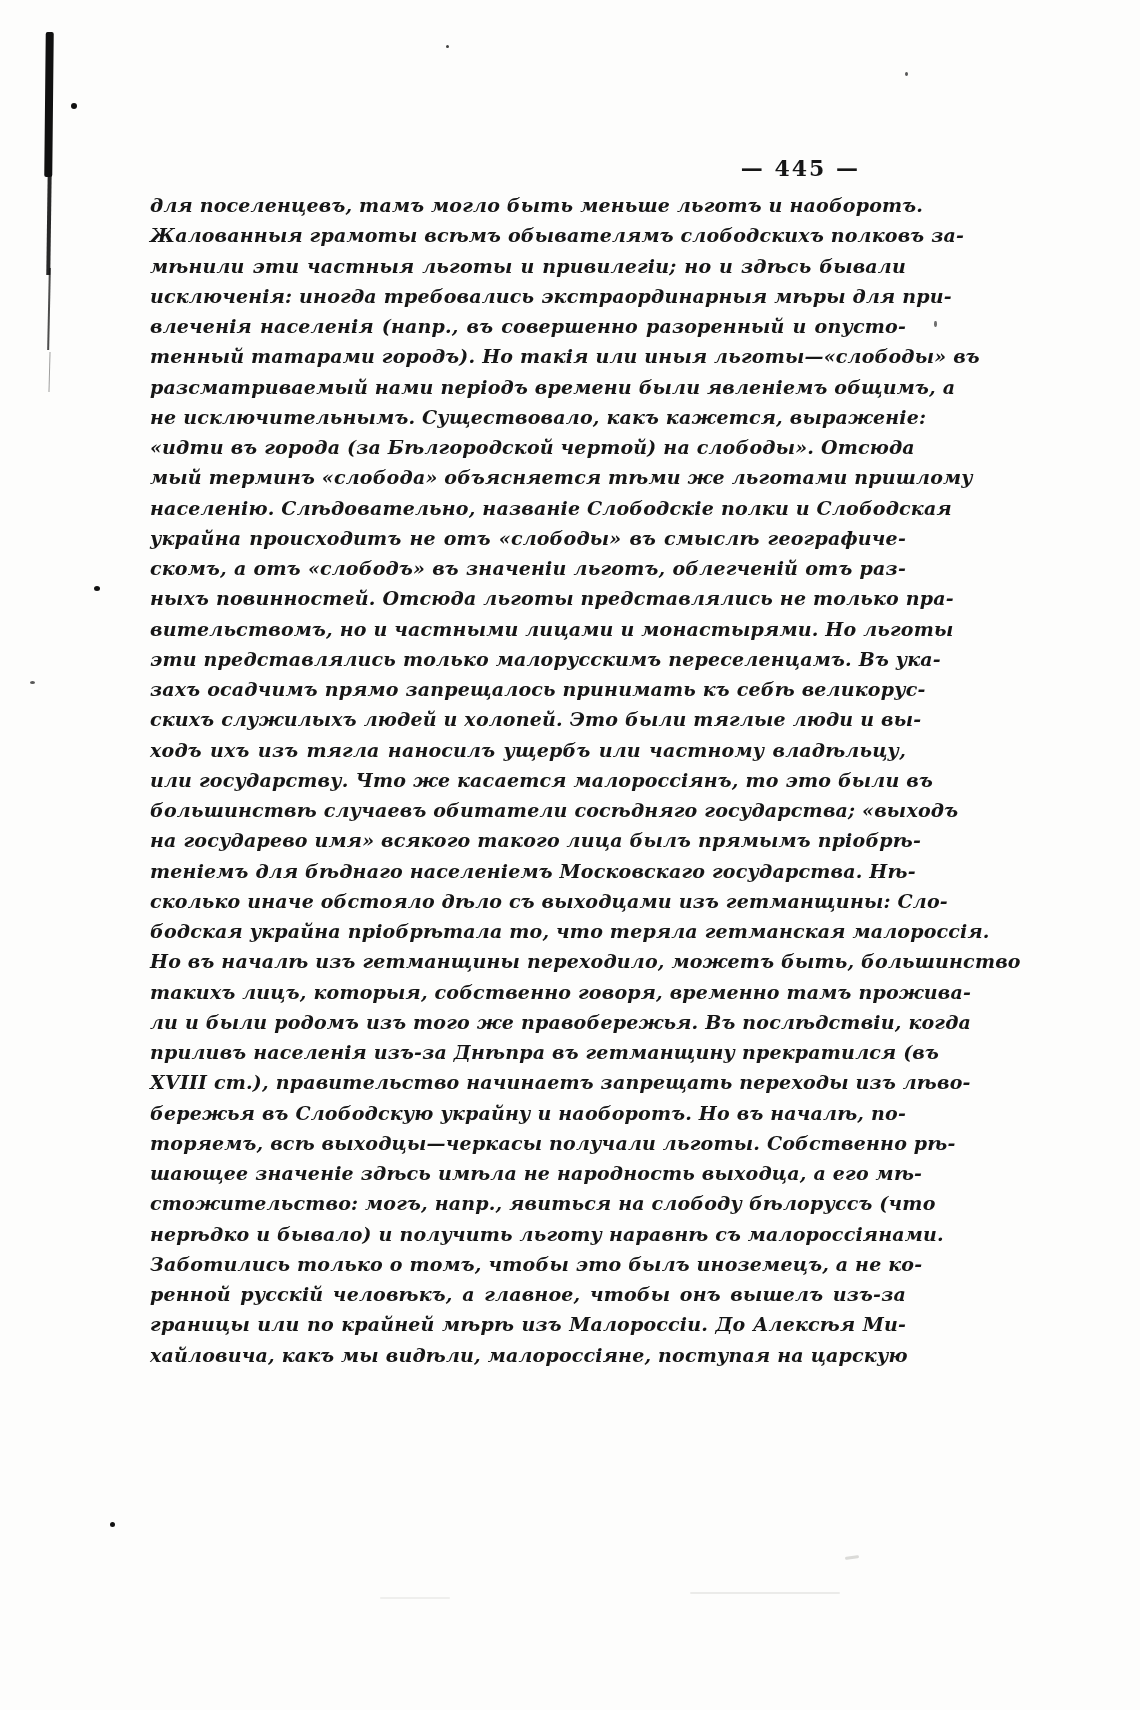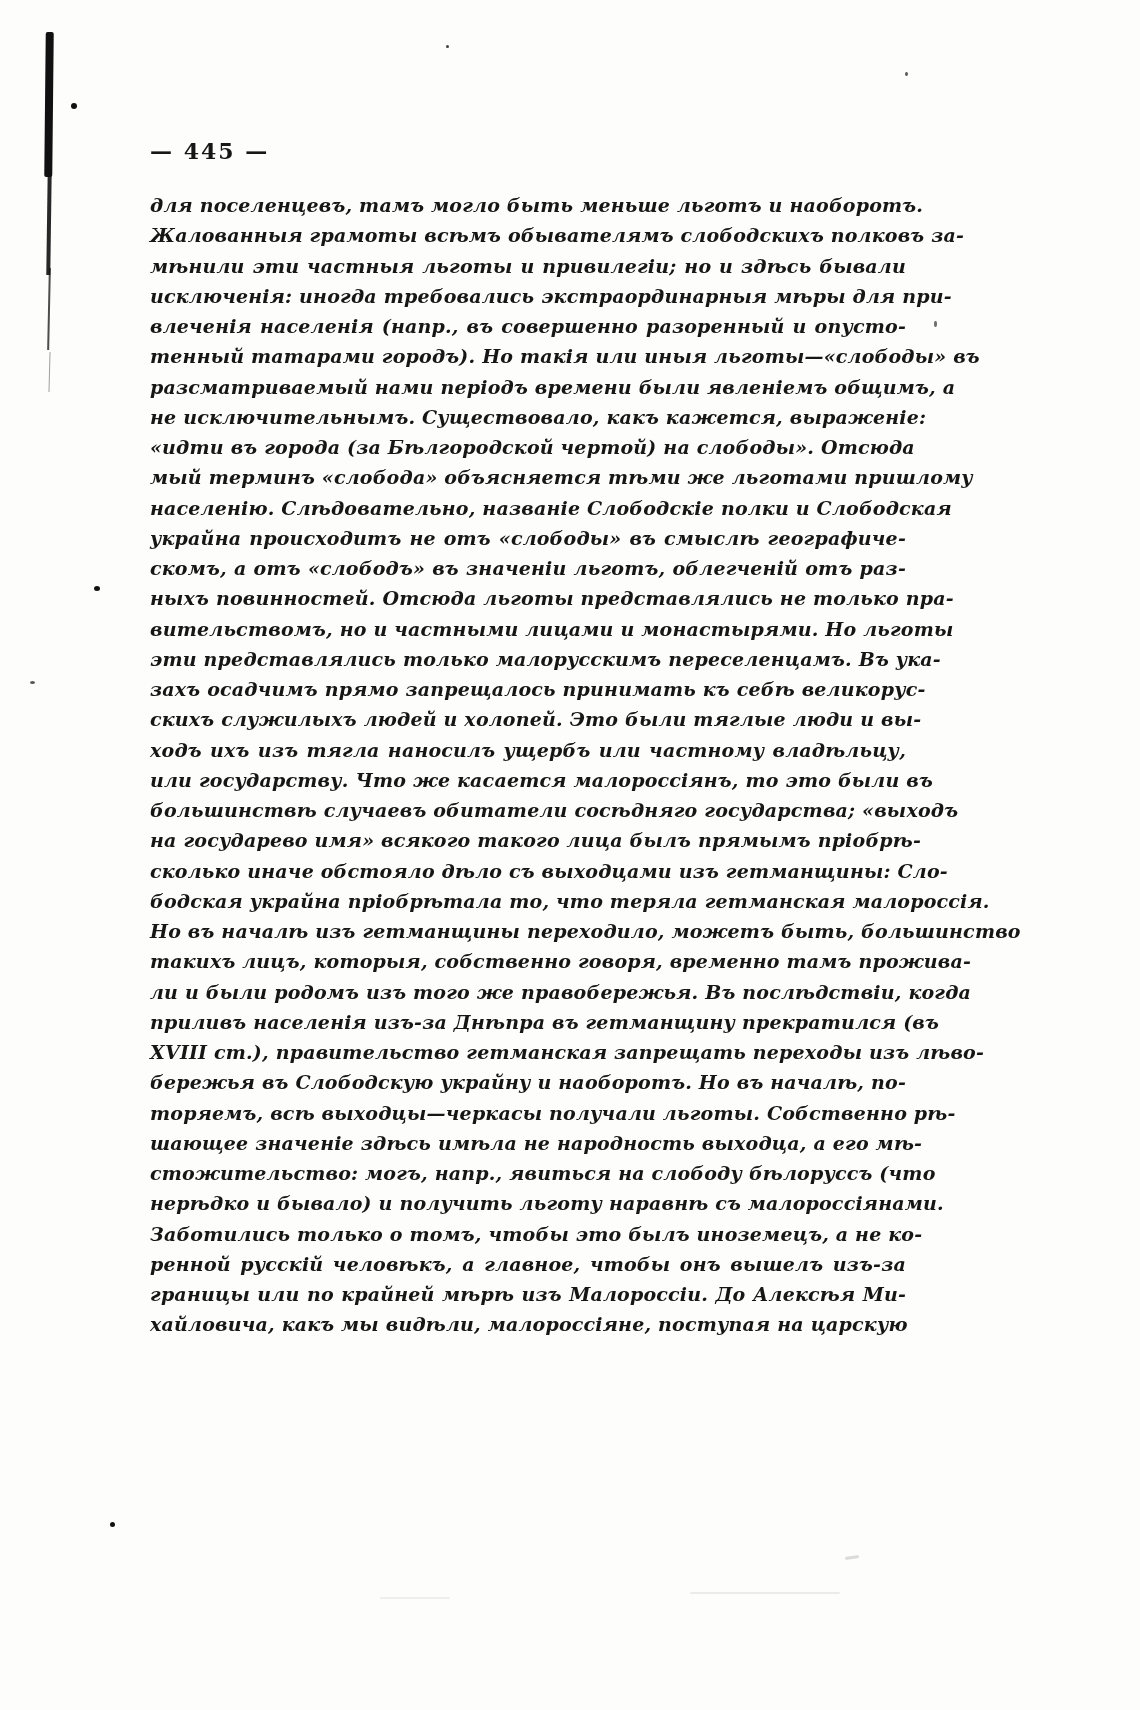--- a/index.html
+++ b/index.html
@@ -12,22 +12,22 @@
     background:var(--paper);
     position:relative;
     font-family:"DejaVu Serif", serif;
     overflow:hidden;
   }
   .page{
     position:absolute;inset:0;
   }
   .page-number{
     position:absolute;
-    left:150px;width:710px;top:138px;
-    text-align:left;
+    left:150px;width:710px;top:155px;
+    text-align:right;
     font-size:22px;
     font-weight:700;
     letter-spacing:2px;
     color:var(--ink);
   }
   .page-text{
     position:absolute;
     left:150px;top:190px;width:756px;
     color:var(--ink);
   }
@@ -86,27 +86,28 @@
       <div class="line">скомъ, а отъ «слободъ» въ значеніи льготъ, облегченій отъ раз-</div>
       <div class="line">ныхъ повинностей. Отсюда льготы представлялись не только пра-</div>
       <div class="line">вительствомъ, но и частными лицами и монастырями. Но льготы</div>
       <div class="line">эти представлялись только малорусскимъ переселенцамъ. Въ ука-</div>
       <div class="line">захъ осадчимъ прямо запрещалось принимать къ себѣ великорус-</div>
       <div class="line">скихъ служилыхъ людей и холопей. Это были тяглые люди и вы-</div>
       <div class="line">ходъ ихъ изъ тягла наносилъ ущербъ или частному владѣльцу,</div>
       <div class="line">или государству. Что же касается малороссіянъ, то это были въ</div>
       <div class="line">большинствѣ случаевъ обитатели сосѣдняго государства; «выходъ</div>
       <div class="line">на государево имя» всякого такого лица былъ прямымъ пріобрѣ-</div>
+      <div class="line">теніемъ для бѣднаго населеніемъ Московскаго государства. Нѣ-</div>
       <div class="line">сколько иначе обстояло дѣло съ выходцами изъ гетманщины: Сло-</div>
       <div class="line">бодская украйна пріобрѣтала то, что теряла гетманская малороссія.</div>
       <div class="line">Но въ началѣ изъ гетманщины переходило, можетъ быть, большинство</div>
       <div class="line">такихъ лицъ, которыя, собственно говоря, временно тамъ прожива-</div>
       <div class="line">ли и были родомъ изъ того же правобережья. Въ послѣдствіи, когда</div>
       <div class="line">приливъ населенія изъ-за Днѣпра въ гетманщину прекратился (въ</div>
-      <div class="line">XVIII ст.), правительство гетманская запрещать переходы изъ лѣво-</div>
+      <div class="line">XVIII ст.), правительство начинаетъ запрещать переходы изъ лѣво-</div>
       <div class="line">бережья въ Слободскую украйну и наоборотъ. Но въ началѣ, по-</div>
       <div class="line">торяемъ, всѣ выходцы—черкасы получали льготы. Собственно рѣ-</div>
       <div class="line">шающее значеніе здѣсь имѣла не народность выходца, а его мѣ-</div>
       <div class="line">стожительство: могъ, напр., явиться на слободу бѣлоруссъ (что</div>
       <div class="line">нерѣдко и бывало) и получить льготу наравнѣ съ малороссіянами.</div>
       <div class="line">Заботились только о томъ, чтобы это былъ иноземецъ, а не ко-</div>
       <div class="line">ренной русскій человѣкъ, а главное, чтобы онъ вышелъ изъ-за</div>
       <div class="line">границы или по крайней мѣрѣ изъ Малороссіи. До Алексѣя Ми-</div>
       <div class="line">хайловича, какъ мы видѣли, малороссіяне, поступая на царскую</div>
     </div>

